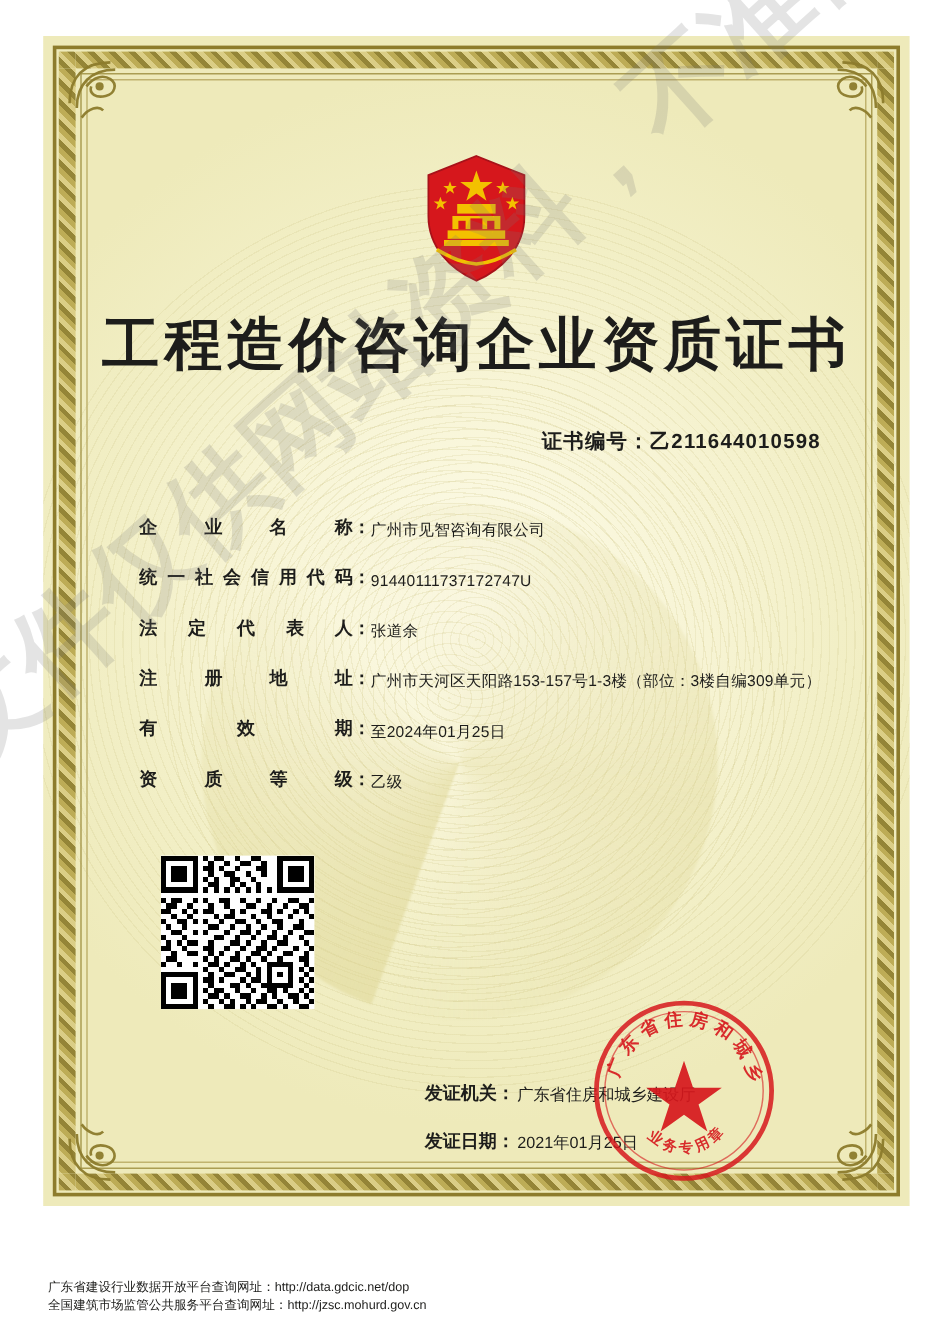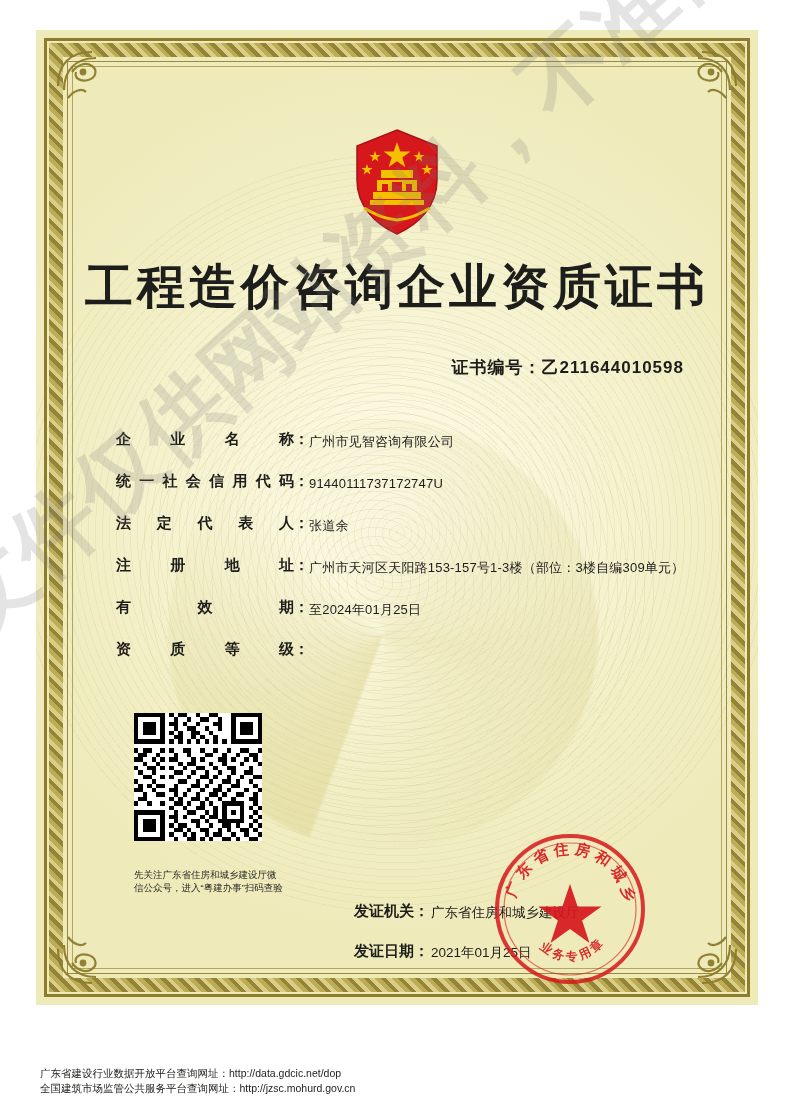--- a/index.html
+++ b/index.html
@@ -419,20 +419,21 @@
       </div>
       <div class="field-colon">：</div>
       <div class="field-value">至2024年01月25日</div>
     </div>
 
     <div class="field-row">
       <div class="field-label">
         <span class="lbl-text">资质等级</span>
       </div>
       <div class="field-colon">：</div>
+      <div class="field-value">乙级</div>
     </div>
 
   </div>
 
   <div class="qr">
     <svg viewBox="0 0 29 29" width="128" height="128" shape-rendering="crispEdges">
       <rect width="29" height="29" fill="#ffffff"></rect>
       <g fill="#000000">
 
         <rect x="0" y="0" width="7" height="1"></rect>
@@ -676,21 +677,20 @@
           <rect x="12" y="28" width="2" height="1"></rect>
         <rect x="15" y="28" width="1" height="1"></rect>
           <rect x="17" y="28" width="1" height="1"></rect>
         <rect x="20" y="28" width="2" height="1"></rect>
           <rect x="23" y="28" width="1" height="1"></rect>
         <rect x="26" y="28" width="2" height="1"></rect>
       </g>
     </svg>
   </div>
 
-  <div class="qr-note">先关注广东省住房和城乡建设厅微信公众号，进入“粤建办事”扫码查验</div>
 
   <div class="issuer">
     <div class="issuer-row">
       <span class="issuer-label">发证机关：</span>
       <span class="issuer-value">广东省住房和城乡建设厅</span>
     </div>
     <div class="issuer-row">
       <span class="issuer-label">发证日期：</span>
       <span class="issuer-value">2021年01月25日</span>
     </div>

